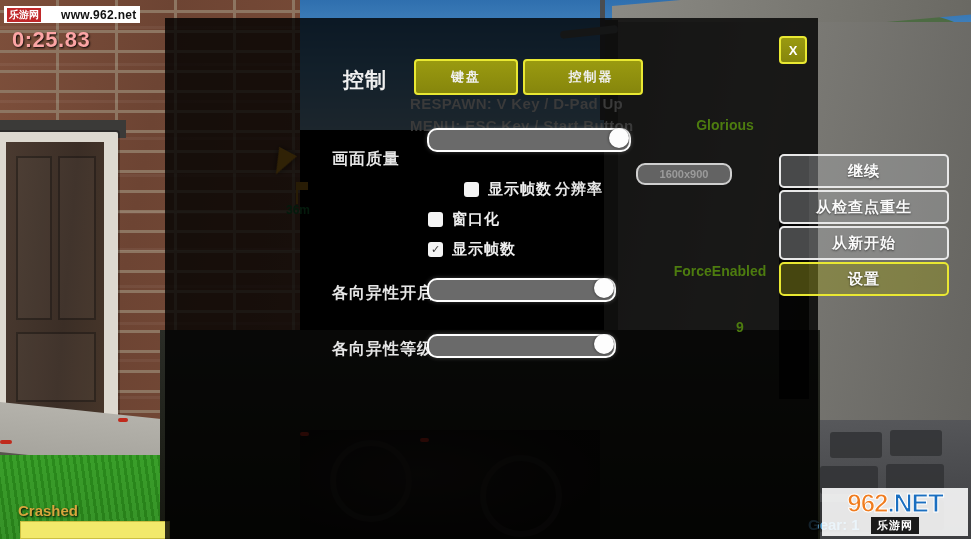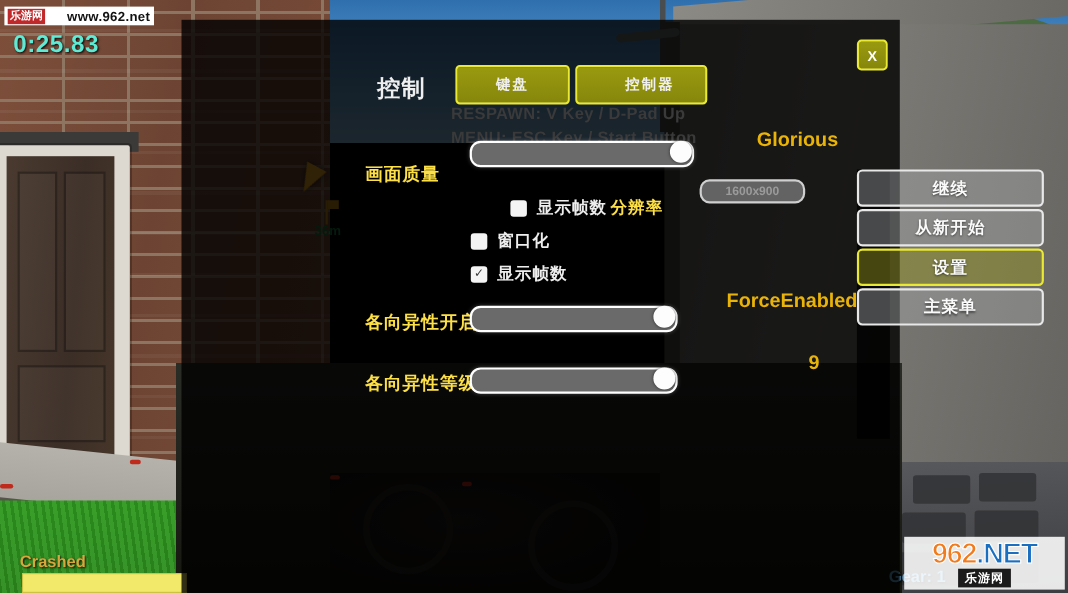--- a/index.html
+++ b/index.html
@@ -90,21 +90,21 @@
   .pole{position:absolute;left:600px;top:0;width:5px;height:120px;background:#4a4d50;}
   .lamp{position:absolute;left:560px;top:28px;width:58px;height:8px;
       background:#6a6d70;border-radius:4px;transform:rotate(-6deg);}
 
   
   .overlay{position:absolute;left:165px;top:18px;width:653px;height:521px;
       background:rgba(0,0,0,.80);}
 
   
   .hud-timer{position:absolute;left:12px;top:27px;font-size:22px;font-weight:bold;
-      color:#5eead4;text-shadow:1px 1px 2px rgba(0,0,0,.9);letter-spacing:.5px;}
+      color:#fca5a5;text-shadow:1px 1px 2px rgba(0,0,0,.9);letter-spacing:.5px;}
   .hud-sub{position:absolute;left:12px;top:8px;font-size:13px;font-weight:bold;
       color:#d9b24a;text-shadow:1px 1px 2px rgba(0,0,0,.9);}
   .hud-crashed{position:absolute;left:18px;top:502px;font-size:15px;font-weight:bold;
       color:#d8a63d;text-shadow:1px 1px 2px rgba(0,0,0,.9);}
   .hud-bar{position:absolute;left:20px;top:521px;width:148px;height:16px;
       background:#f2e96b;border:1px solid #cbbf42;}
   .hud-gear{position:absolute;left:808px;top:516px;font-size:15px;font-weight:bold;
       color:#5fa8d8;text-shadow:1px 1px 2px rgba(0,0,0,.9);}
 
   
@@ -135,23 +135,23 @@
   #tab-kb{left:249px;top:41px;width:100px;}
   #tab-ctrl{left:358px;top:41px;width:100px;padding-left:16px;}
 
   .closebtn{position:absolute;left:614px;top:18px;width:24px;height:24px;
       border:2px solid #e9e832;border-radius:4px;
       background:linear-gradient(180deg,#9a9a10,#86860c);
       color:#fff;font-size:13px;font-weight:bold;display:flex;align-items:center;
       justify-content:center;cursor:pointer;}
 
   
-  .rowlabel{position:absolute;font-size:16px;font-weight:bold;color:#fde047;
+  .rowlabel{position:absolute;font-size:16px;font-weight:bold;color:#e5e5e5;
       letter-spacing:1px;}
-  .valuelabel{position:absolute;font-size:18px;font-weight:bold;color:#eab308;
+  .valuelabel{position:absolute;font-size:14px;font-weight:bold;color:#4d7c0f;
       text-align:center;}
 
   .slider{position:absolute;height:20px;border:2px solid #ffffff;border-radius:10px;
       background:#6a6a6a;cursor:pointer;box-shadow:0 0 4px rgba(255,255,255,.25);}
   .thumb{position:absolute;top:-2px;width:20px;height:20px;border-radius:50%;
       background:#fdfdfd;box-shadow:0 0 3px rgba(0,0,0,.6);}
 
   .chkrow{position:absolute;display:flex;align-items:center;gap:9px;cursor:pointer;}
   .chkbox{width:15px;height:15px;border-radius:3px;background:#f4f4f4;
       display:flex;align-items:center;justify-content:center;
@@ -304,23 +304,23 @@
     <div class="rowlabel" style="left:167px;top:321px;">各向异性等级</div>
     <div class="slider" style="left:262px;top:316px;width:185px;">
       <div class="thumb" style="left:165px;"></div>
     </div>
 
   </div>
 
   <div class="menushadow"></div>
   <div class="menu">
     <div class="menubtn">继续</div>
+    <div class="menubtn">从检查点重生</div>
     <div class="menubtn">从新开始</div>
     <div class="menubtn active">设置</div>
-    <div class="menubtn">主菜单</div>
   </div>
 
   <div class="wm-top">
     <span class="wm-top-badge">乐游网</span>
     <span class="wm-top-url">www.962.net</span>
   </div>
 
   <div class="wm-br">
     <div class="wm-962">
       <span class="o">962</span><span class="b">.NET</span>

